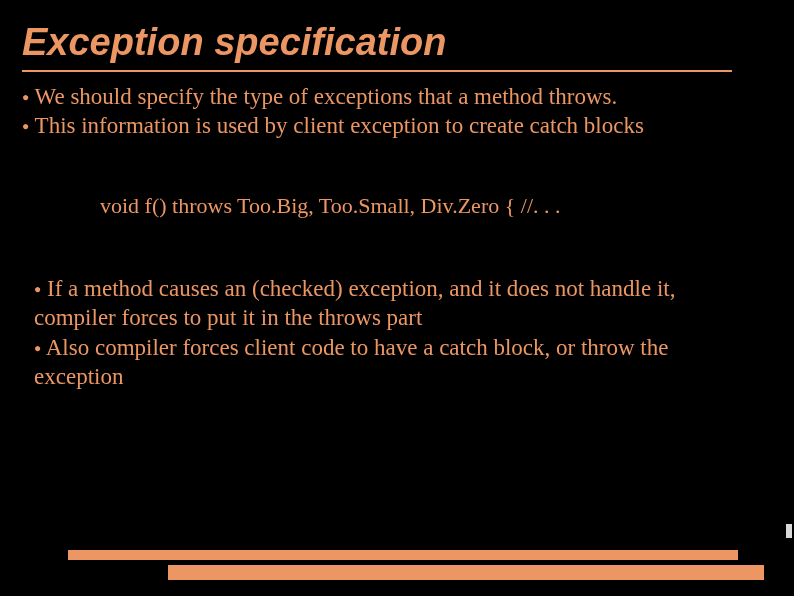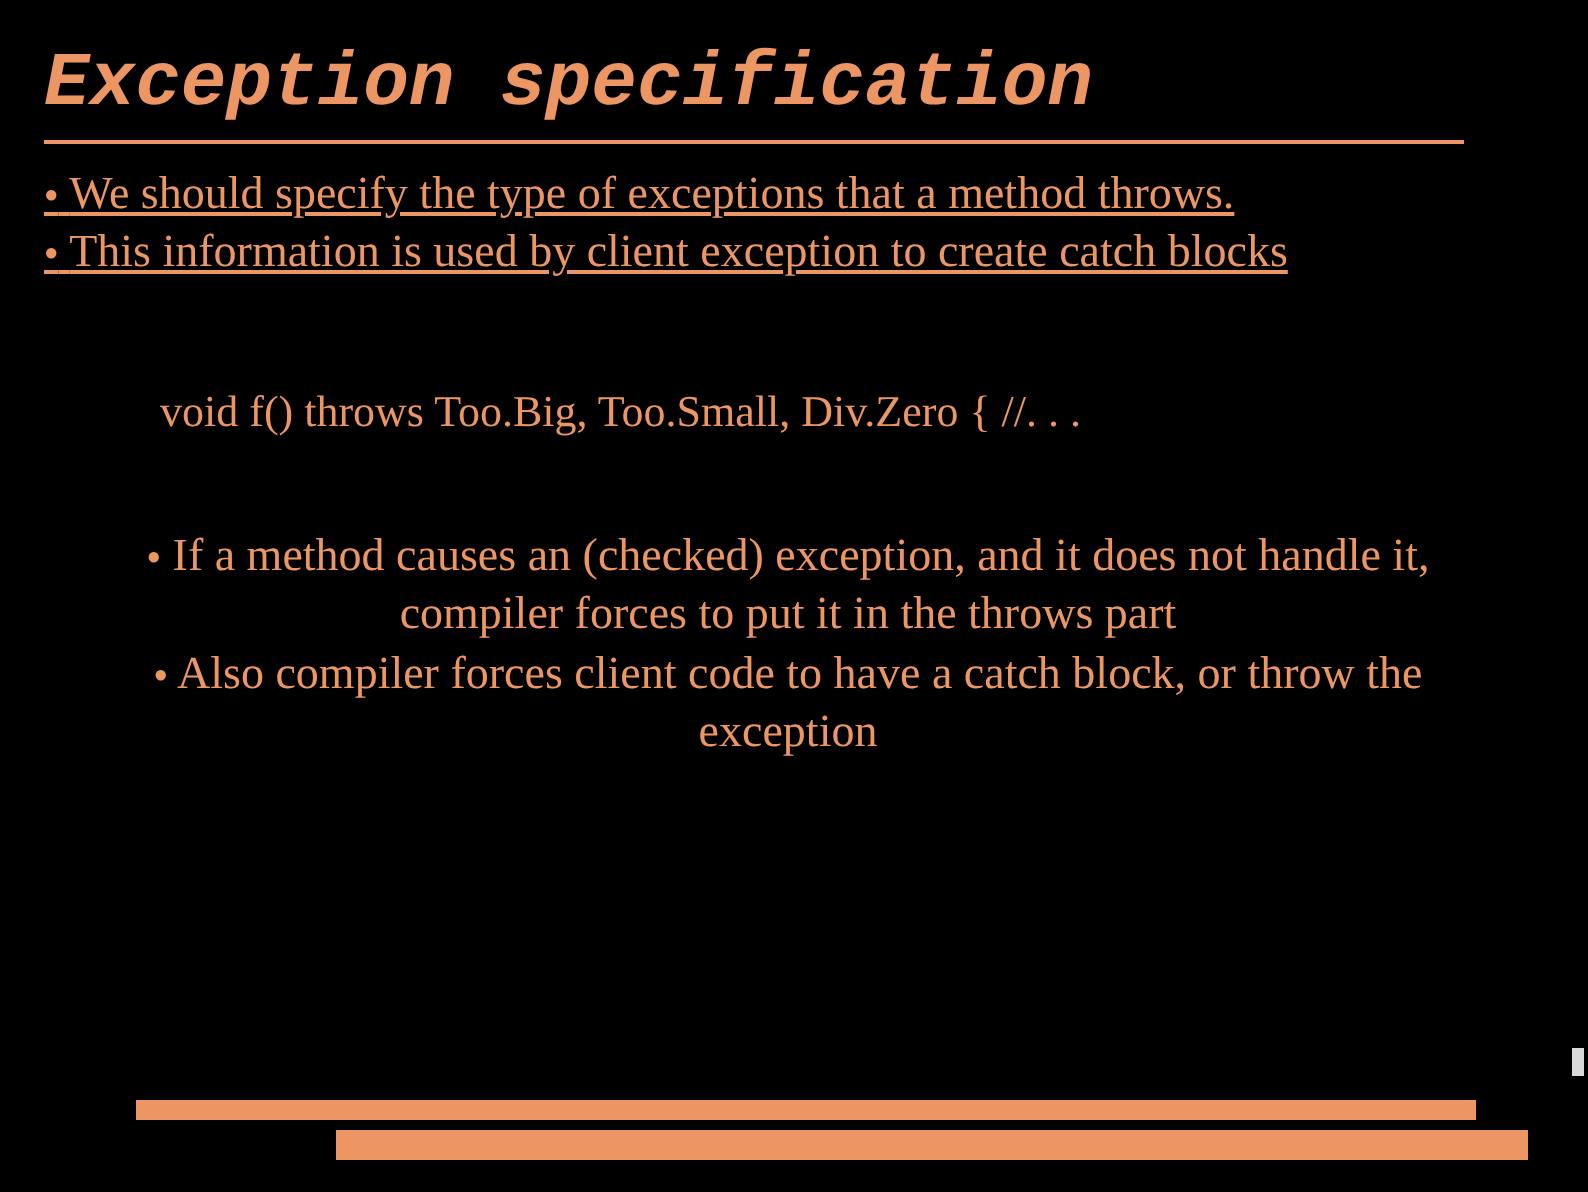--- a/index.html
+++ b/index.html
@@ -15,21 +15,21 @@
   font-family: "Times New Roman", Times, serif;
 }
 .slide {
   position: relative;
   width: 794px;
   height: 596px;
 }
 h1.title {
   margin: 0;
   padding: 22px 0 0 22px;
-  font-family: Liberation Mono, monospace;
+  font-family: Liberation Sans, sans-serif;
   font-style: italic;
   font-weight: 700;
   font-size: 38px;
   color: #ec9663;
   line-height: 1.1;
 }
 .underline {
   position: absolute;
   top: 70px;
   left: 22px;
@@ -38,32 +38,30 @@
   background: #ec9663;
 }
 .block {
   color: #ec9663;
   font-size: 23px;
   line-height: 1.28;
   padding: 0 40px 0 22px;
 }
 .block1 {
   margin-top: 18px;
-  text-decoration: underline;
 }
 .code {
   color: #ec9663;
   font-size: 22px;
-  padding-left: 80px;
+  padding-left: 100px;
   margin-top: 52px;
 }
 .block2 {
-  margin-top: 44px;
+  margin-top: 55px;
   padding-left: 34px;
-  text-align: center;
 }
 .bullet {
   font-size: 12px;
   vertical-align: 3px;
 }
 .bars {
   position: absolute;
   bottom: 14px;
   left: 0;
   width: 794px;

